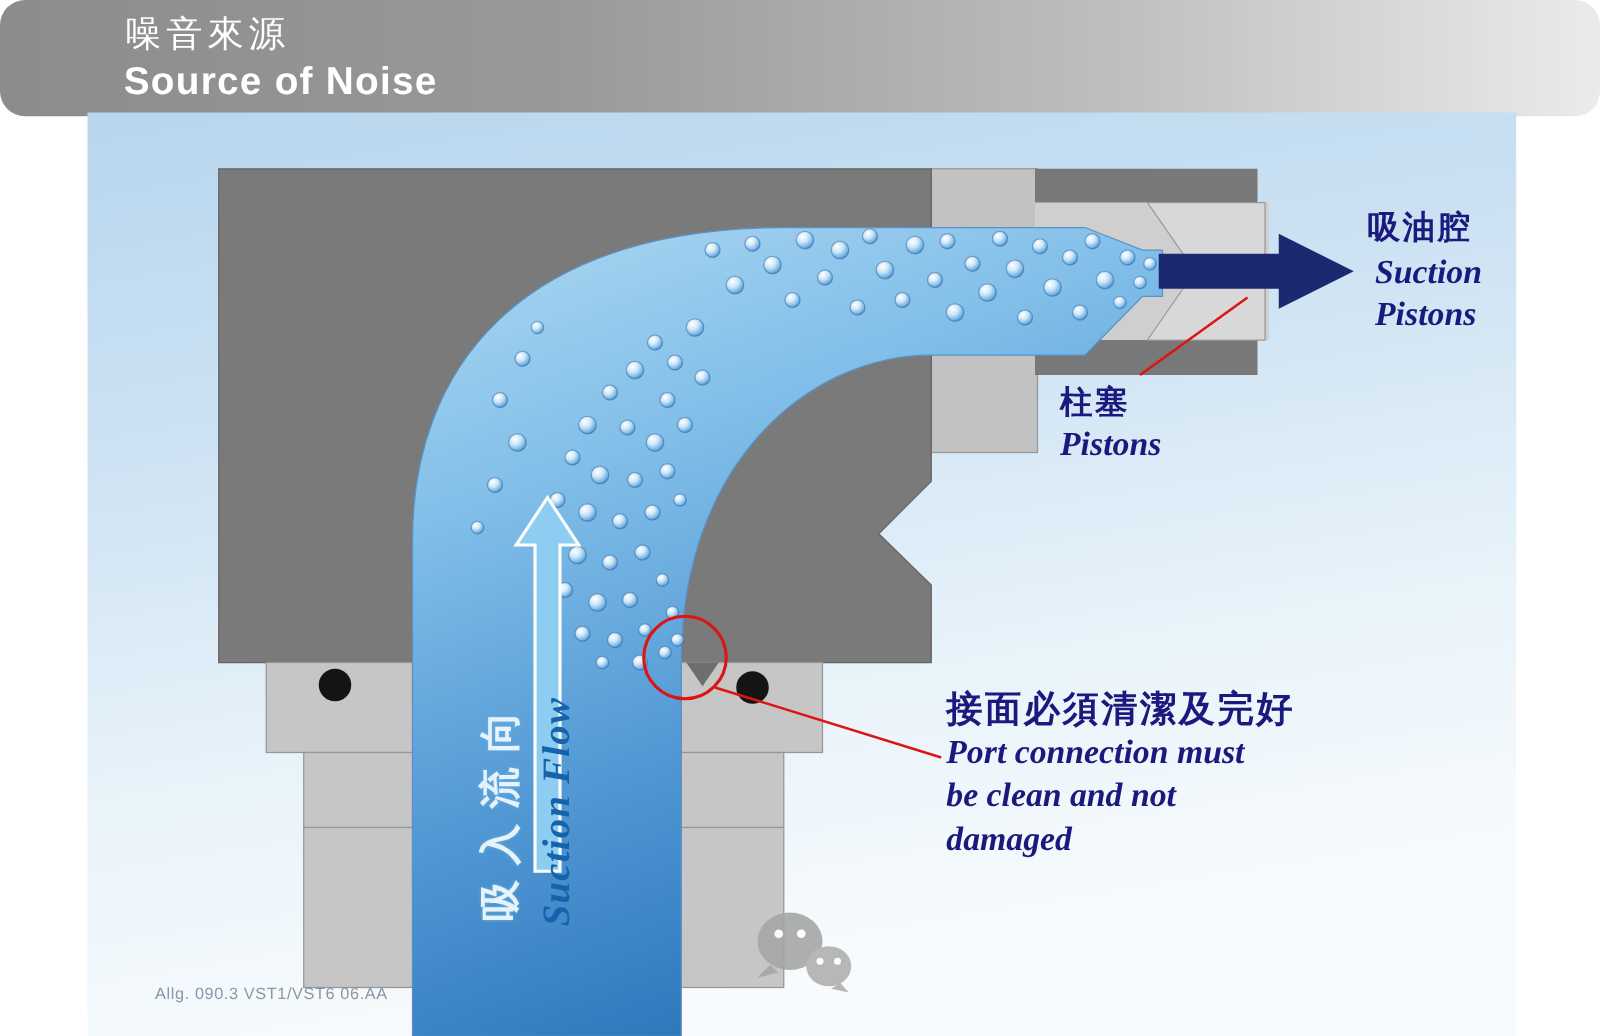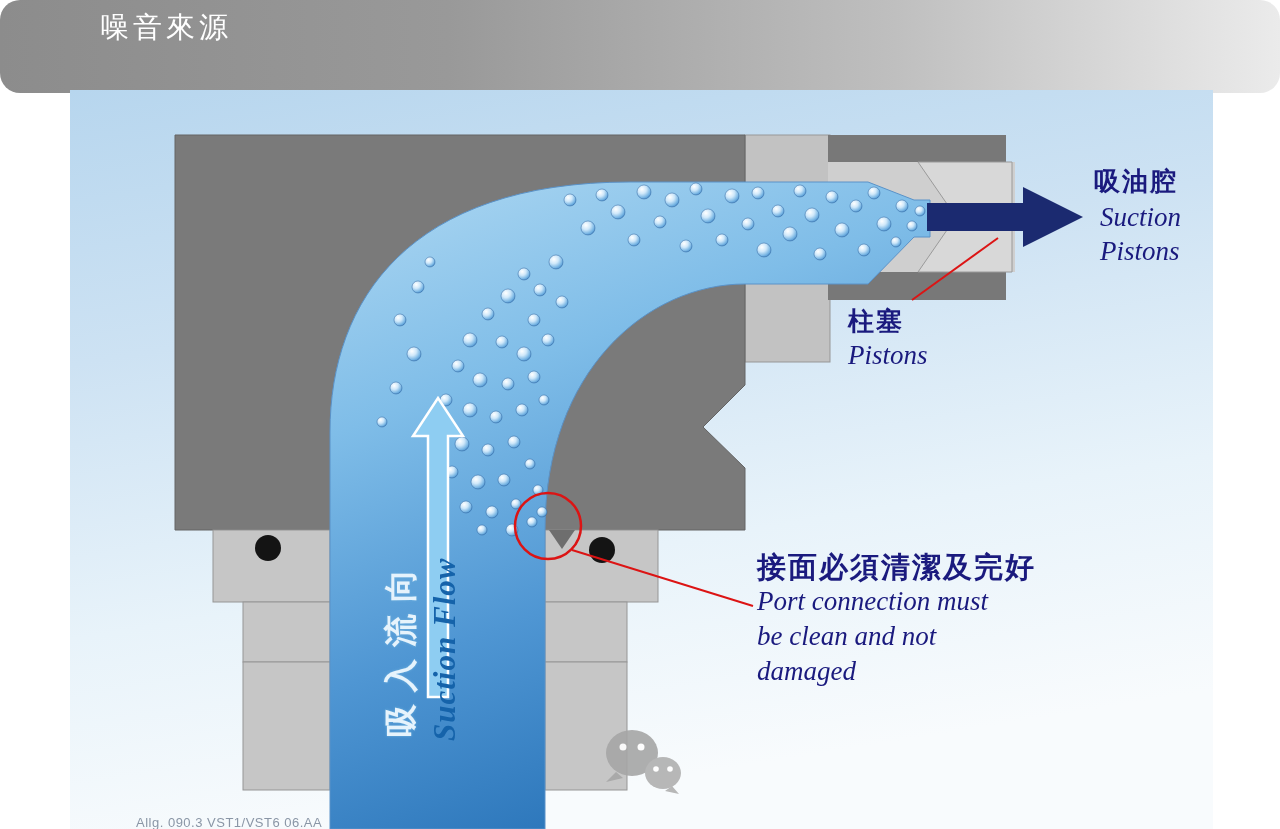--- a/index.html
+++ b/index.html
@@ -12,40 +12,41 @@
   .header-zh { position:absolute; left:100px; top:8px; font-family:"Liberation Serif","DejaVu Serif",serif;
     font-size:29px; color:#ffffff; letter-spacing:4px; }
   .header-en { position:absolute; left:99px; top:47px; font-size:31px; font-weight:bold;
     color:#ffffff; letter-spacing:1px; }
 
   #diagram-svg { position:absolute; left:0; top:0; }
 
   #labels { position:absolute; left:0; top:0; width:1280px; height:604px; pointer-events:none; }
   .lbl { position:absolute; color:var(--navy,#1a1a7e); white-space:nowrap; }
   .lbl-zh { font-family:"Liberation Serif","DejaVu Serif",serif; font-size:26px; font-weight:600; letter-spacing:2px; }
-  .lbl-en { font-family:"Liberation Serif","DejaVu Serif",serif; font-size:27px; font-weight:normal; font-style:italic; }
+  .lbl-en { font-family:"Liberation Serif","DejaVu Serif",serif; font-size:27px; font-weight:bold; font-style:italic; }
 
   .flow-label { position:absolute; transform-origin:0 0; transform:rotate(-90deg); white-space:nowrap; }
   .flow-zh { font-family:"Liberation Serif","DejaVu Serif",serif; font-size:33px; font-weight:bold;
     letter-spacing:12px; color:#e6f3fc; text-shadow:0 0 1px #6fb0de, 0 0 3px #6fb0de; line-height:36px; }
   .flow-en { font-family:"Liberation Serif","DejaVu Serif",serif; font-size:31px; font-weight:bold;
     font-style:italic; color:#1563aa; letter-spacing:1px; line-height:34px; }
 
-  .footnote { position:absolute; left:136px; top:787px; font-size:13px; color:#8a96a6; letter-spacing:0.5px;margin-top:28px; }
+  .footnote { position:absolute; left:124px; top:787px; font-size:13px; color:#8a96a6; letter-spacing:0.5px; }
 
   .watermark-text { position:absolute; left:682px; top:735px; font-size:45px; font-weight:500;
     color:#a2a2a2; letter-spacing:1px; }
 </style>
 </head>
 <body>
 
 <div id="page">
 
   <div id="header">
     <div class="header-zh">噪音來源</div>
+    <div class="header-en">Source of Noise</div>
   </div>
 
   <svg id="diagram-svg" width="1280" height="829" viewBox="0 0 1280 829">
     <defs>
       <linearGradient id="bgGrad" x1="0" y1="0" x2="0.25" y2="1">
         <stop offset="0" stop-color="#b7d6ee"></stop>
         <stop offset="0.35" stop-color="#cde2f3"></stop>
         <stop offset="0.7" stop-color="#e8f3fa"></stop>
         <stop offset="1" stop-color="#f8fbfd"></stop>
       </linearGradient>

